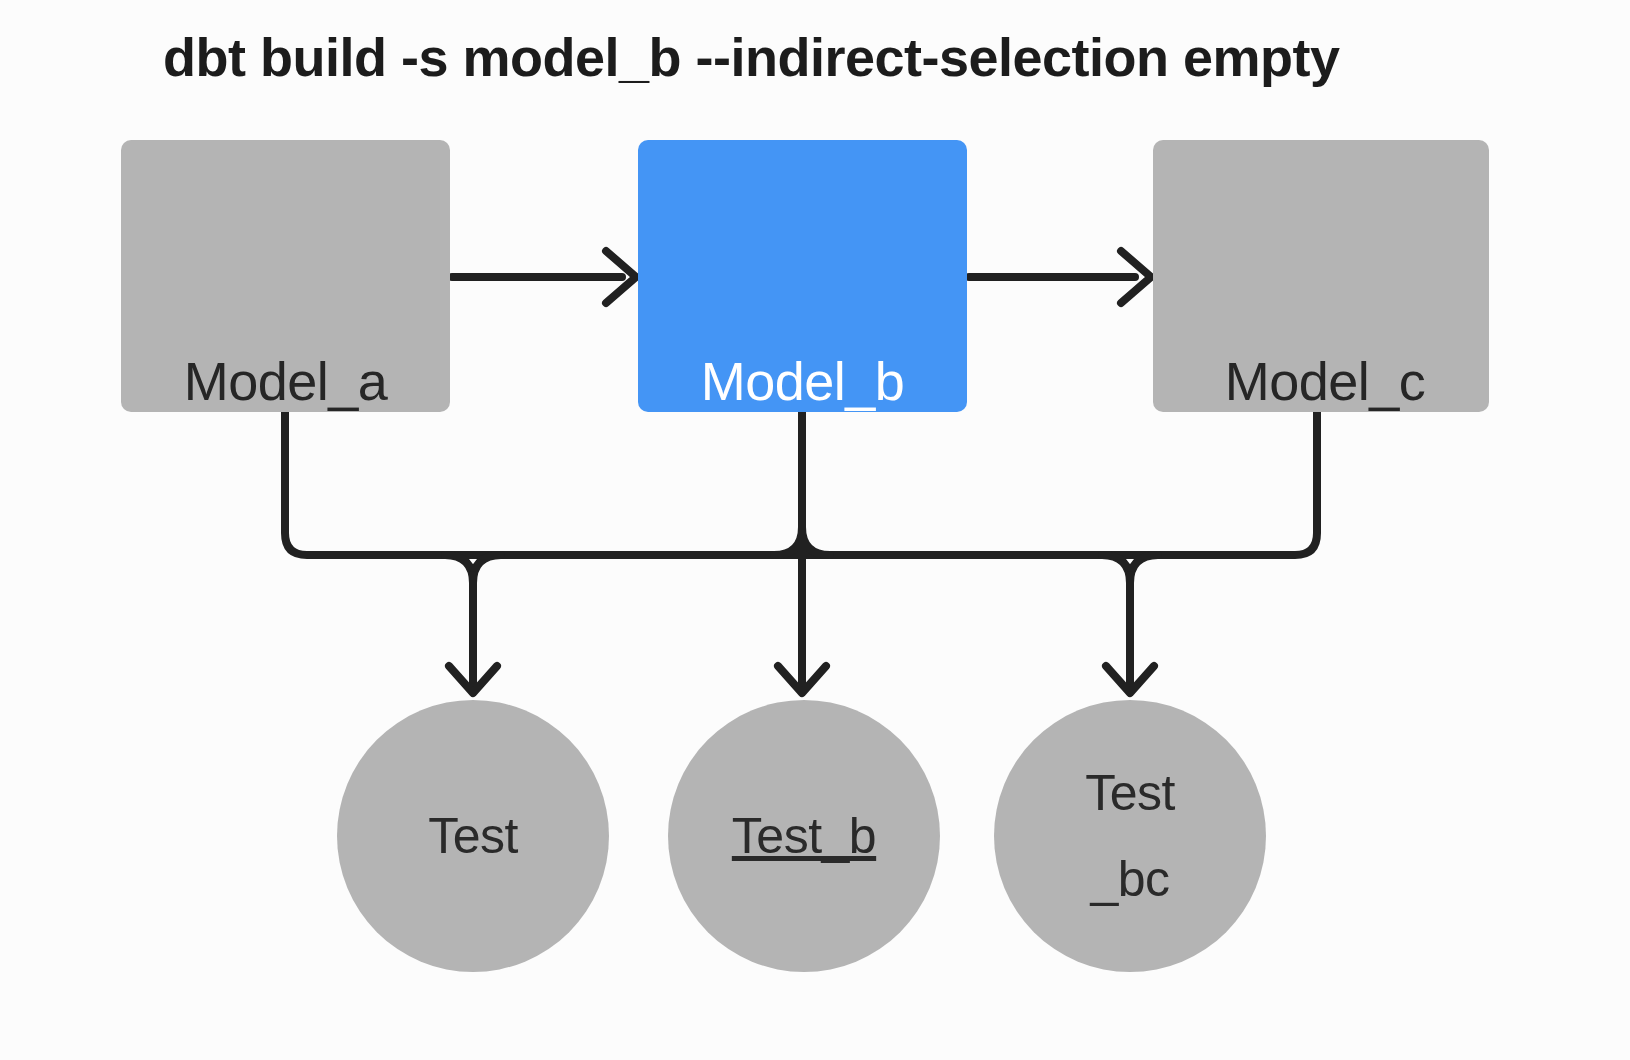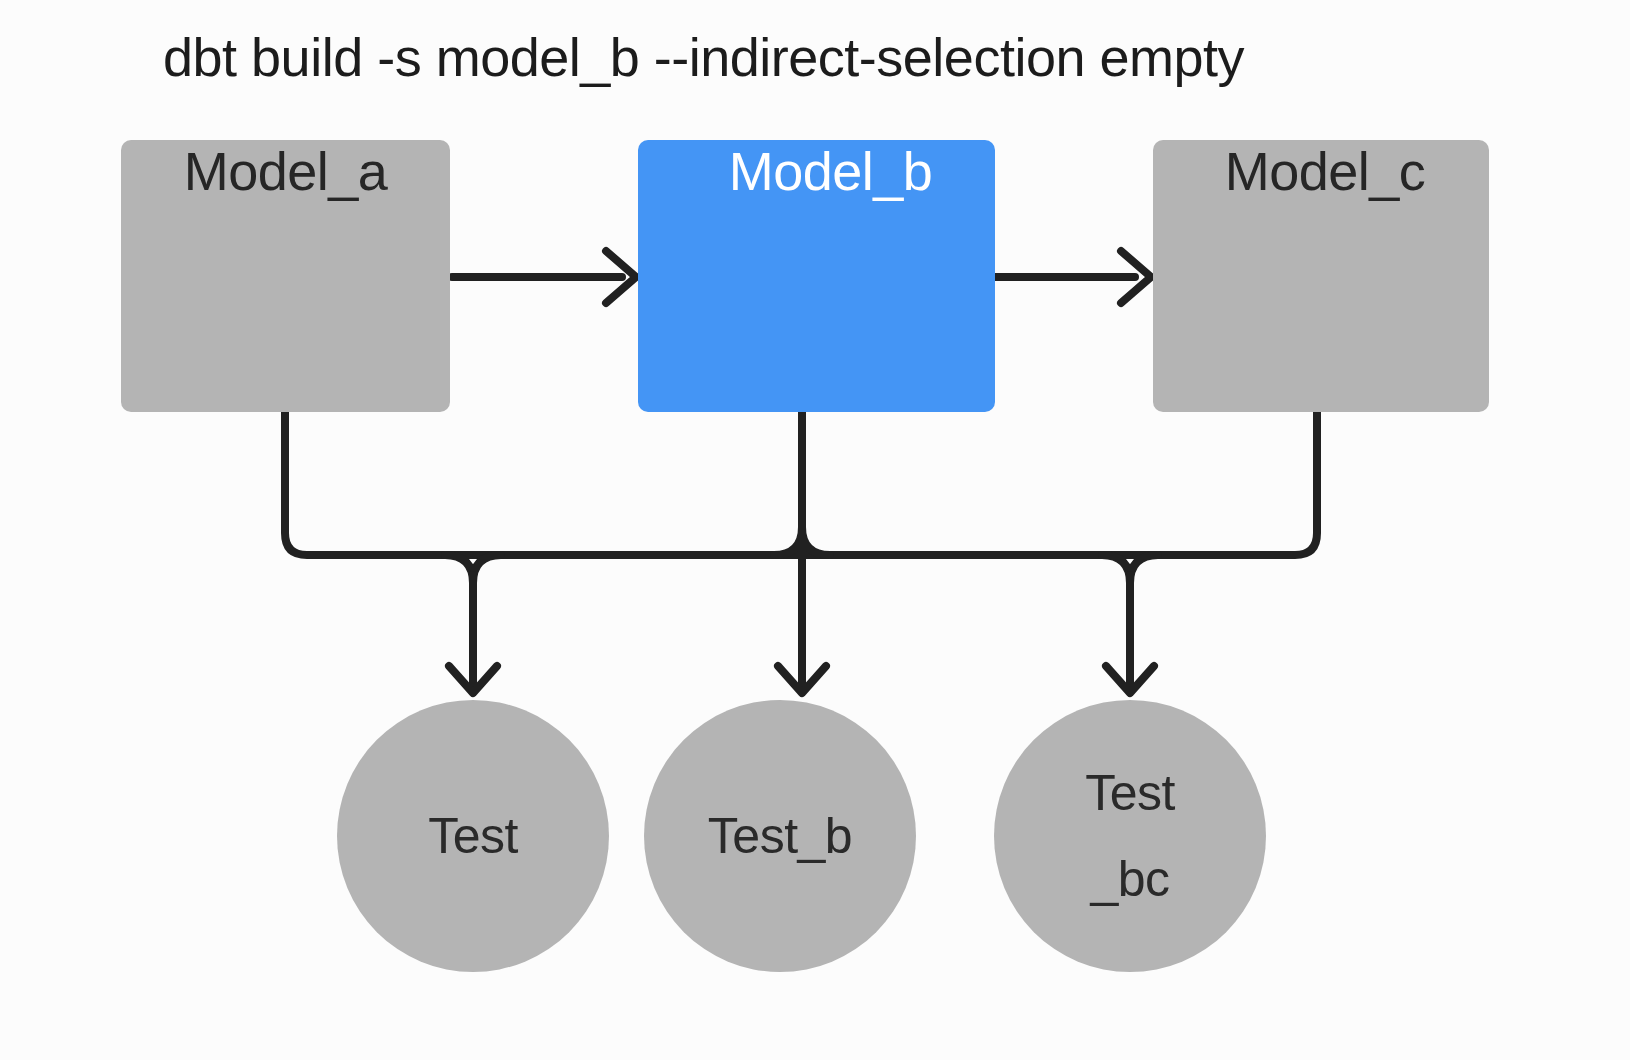--- a/index.html
+++ b/index.html
@@ -9,70 +9,70 @@
     height: 1060px;
     background: #fcfcfc;
     font-family: "Liberation Sans", sans-serif;
     overflow: hidden;
   }
   .title {
     position: absolute;
     left: 163px;
     top: 26px;
     font-size: 54px;
-    font-weight: 400;
+    font-weight: 700;
     letter-spacing: -0.5px;
     color: #1c1c1c;
     white-space: nowrap;
   }
   .edges-layer {
     position: absolute;
     left: 0; top: 0;
     width: 1630px; height: 1060px;
   }
   .node-box {
     position: absolute;
     top: 140px;
     width: 329px;
     height: 272px;
     border-radius: 10px;
     background: #b4b4b4;
     display: flex;
-    align-items: flex-start;
+    align-items: flex-end;
     justify-content: center;
     font-size: 54px;
     color: #262626;
     letter-spacing: -0.5px;
   }
   .node-box.selected {
     background: #4495f5;
     color: #ffffff;
   }
   .model-a { left: 121px; }
-  .model-b { left: 638px; width: 329px; padding-left: 28px; }
+  .model-b { left: 638px; width: 329px; }
   .model-c { left: 1153px; width: 328px; padding-left: 8px; }
   .node-circle {
     position: absolute;
     top: 700px;
     width: 272px;
     height: 272px;
     border-radius: 50%;
     background: #b4b4b4;
     display: flex;
     flex-direction: column;
     align-items: center;
     justify-content: center;
     font-size: 50px;
     line-height: 1.72;
     color: #2a2a2a;
     text-align: center;
     letter-spacing: -0.5px;
   }
   .test-ab { left: 337px; }
-  .test-b  { left: 644px; }
+  .test-b  { left: 668px; text-decoration: underline; }
   .test-bc { left: 994px; }
 </style>
 </head>
 <body>
 
 <div class="canvas">
 
   <div class="title">dbt build -s model_b --indirect-selection empty</div>
 
   <svg class="edges-layer" viewBox="0 0 1630 1060" xmlns="http://www.w3.org/2000/svg" fill="none" stroke="#212121" stroke-width="8" stroke-linecap="round" stroke-linejoin="round">

